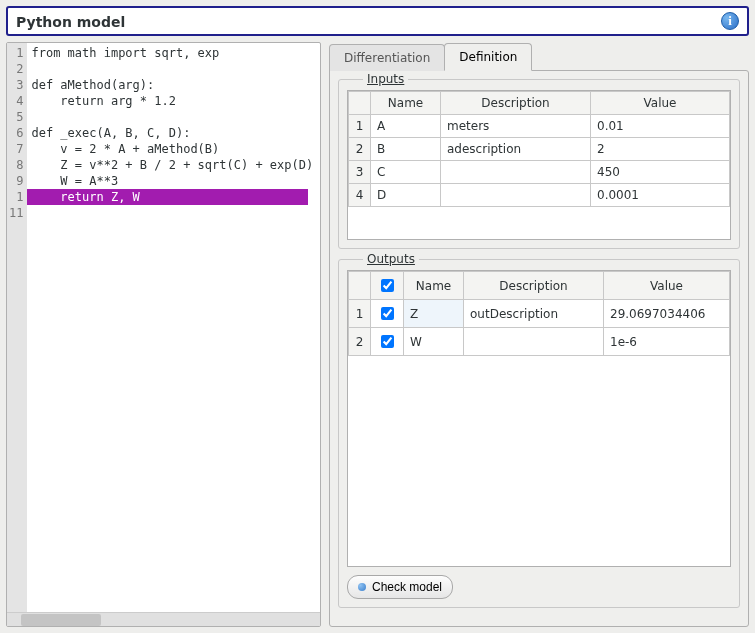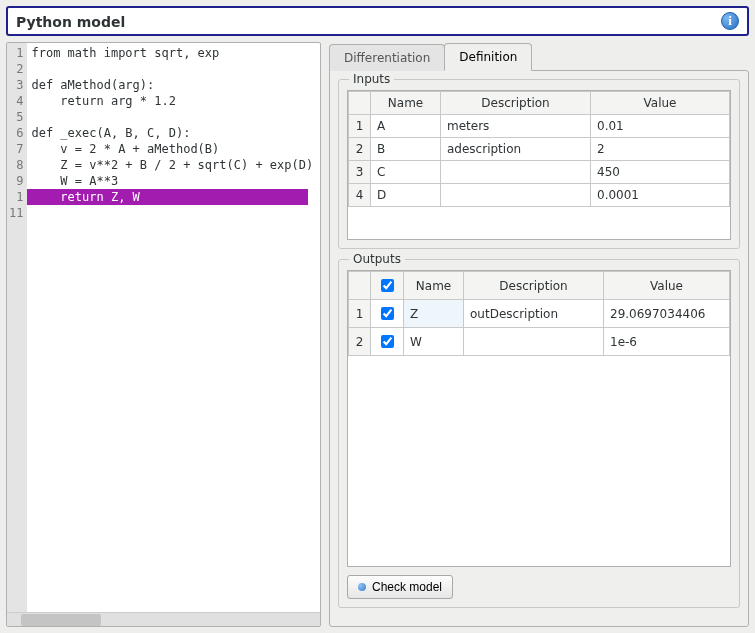--- a/index.html
+++ b/index.html
@@ -139,24 +139,25 @@
   .groupbox {
     border: 1px solid #c8c8c8;
     border-radius: 3px;
     padding: 10px 8px 8px 8px;
     position: relative;
     background: #efefed;
     margin-bottom: 10px;
   }
   .groupbox .legend {
     position: absolute;
-    top: -8px; left: 10px;
+    top: -8px; left: 24px;
     background: #efefed;
     padding: 0 4px;
     font-size: 12px;
+    text-decoration: underline;
   }
   table.grid {
     width: 100%;
     border-collapse: collapse;
     background: #fff;
     font-size: 12px;
   }
   table.grid th, table.grid td {
     border: 1px solid #c8c8c8;
     padding: 4px 6px;
@@ -185,21 +186,21 @@
   .outputs-table th.col-check { width: 24px; }
   .outputs-table th.col-name { width: 60px; }
   .outputs-table th.col-desc { width: 140px; }
   .outputs-table td.checkcell { text-align: center; }
   .button-row {
     margin-top: 8px;
   }
   button.qt {
     background: linear-gradient(#fdfdfd,#e6e6e6);
     border: 1px solid #a8a8a8;
-    border-radius: 3px;
+    border-radius: 11px;
     padding: 4px 10px;
     font-size: 12px;
     cursor: pointer;
     display: inline-flex; align-items: center; gap: 6px;
   }
   button.qt .dot {
     width: 8px; height: 8px; border-radius: 50%;
     background: radial-gradient(circle at 30% 30%, #8fc2f2, #3b7fcc);
     display: inline-block;
   }

